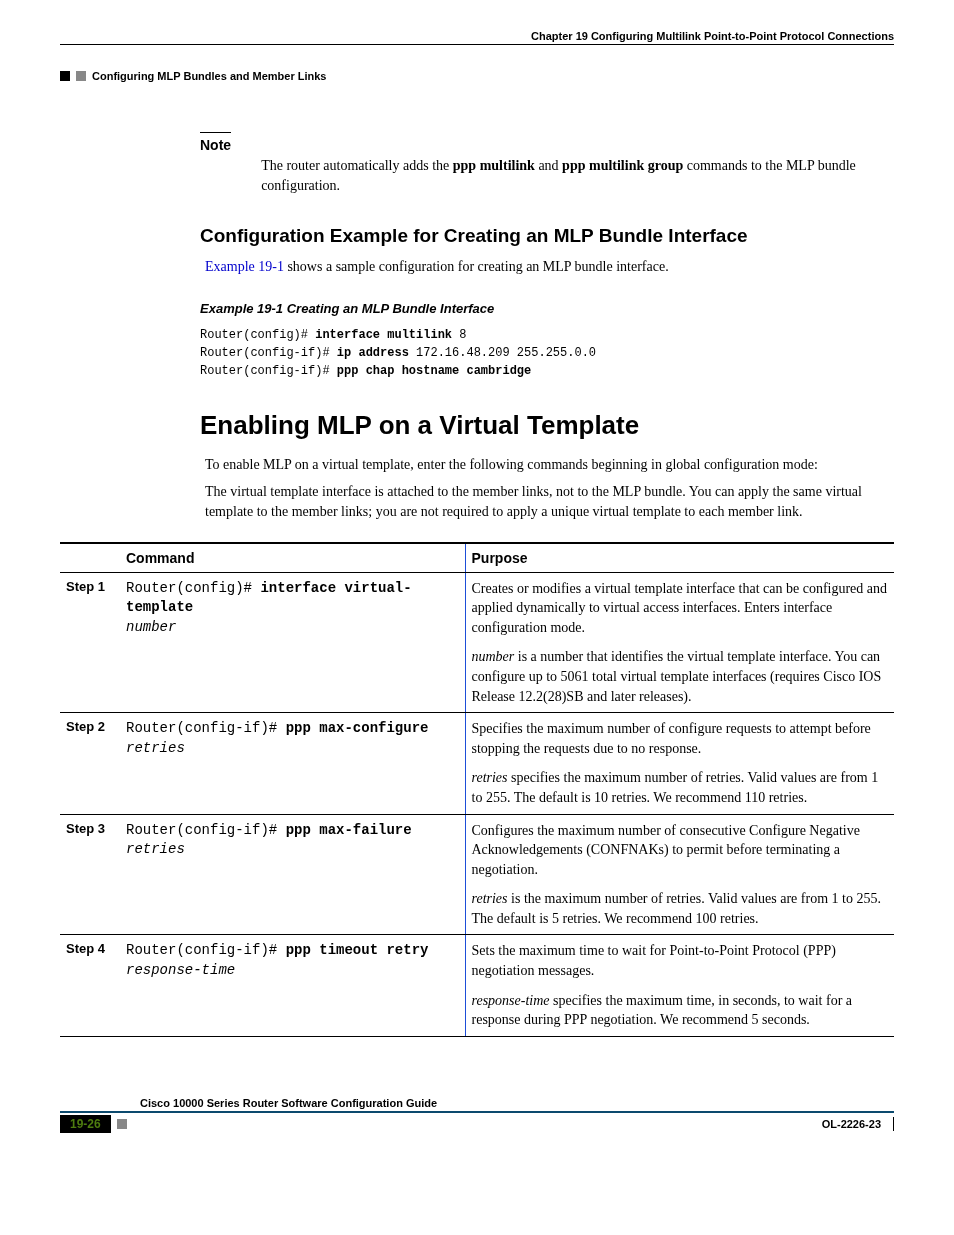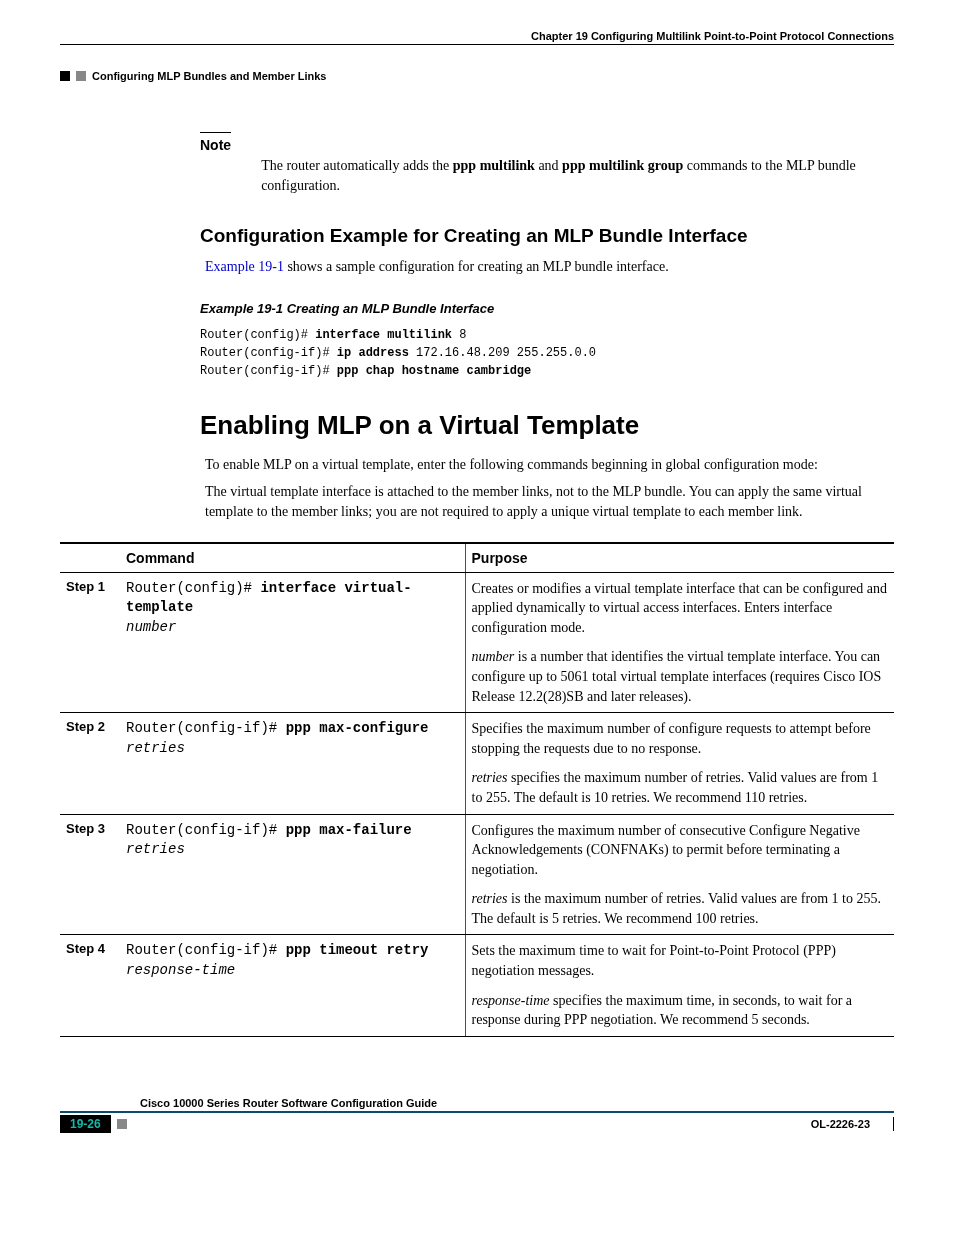--- a/index.html
+++ b/index.html
@@ -163,35 +163,35 @@
     padding-left: 80px;
   }
   .footer-row {
     display: flex;
     justify-content: space-between;
     align-items: center;
     margin-top: 2px;
   }
   .page-num {
     background: #000;
-    color: #14b8a6;
+    color: #4d7c0f;
     font-family: Arial, Helvetica, sans-serif;
     font-size: 12px;
     font-weight: bold;
     padding: 2px 10px;
   }
   .ol {
     font-family: Arial, Helvetica, sans-serif;
     font-size: 11px;
     font-weight: bold;
   }
   .footer-right-mark {
     display: flex;
     align-items: center;
-    gap: 23px;
+    gap: 12px;
   }
 </style>
 </head>
 <body>
 
 <div class="page">
 
   <div class="header-row">
     <span></span>
     <span>Chapter 19      Configuring Multilink Point-to-Point Protocol Connections</span>

